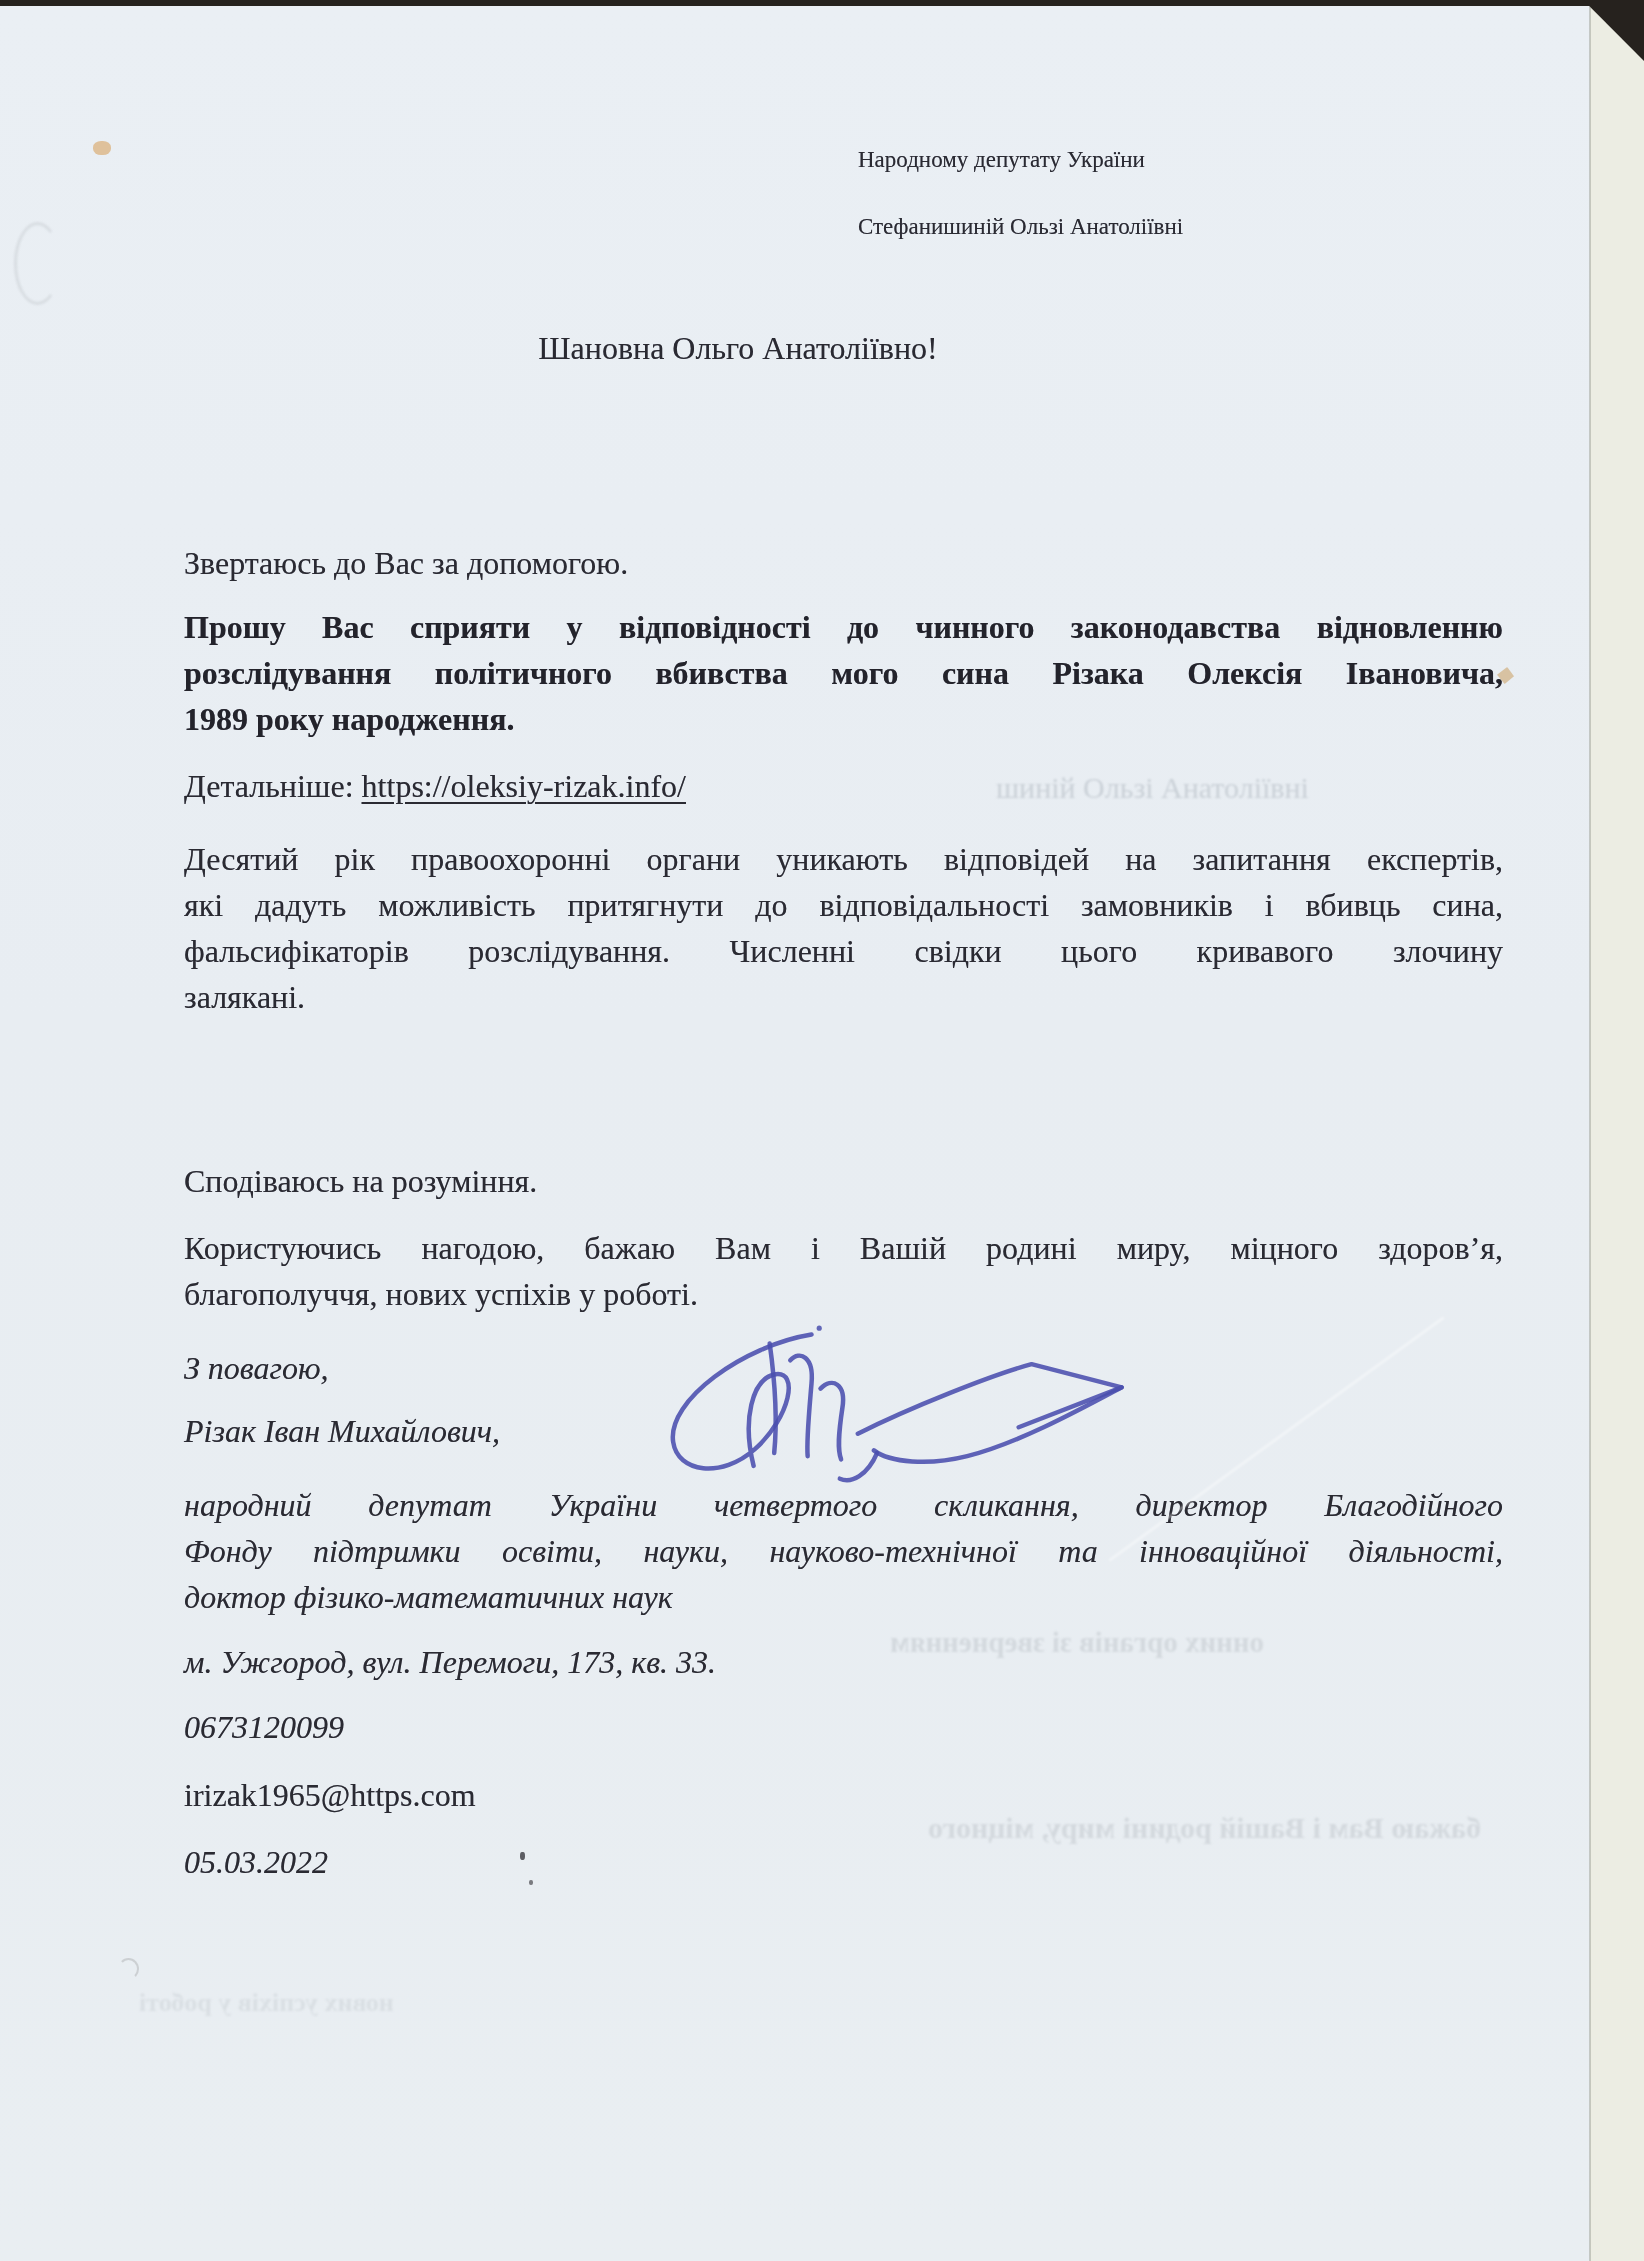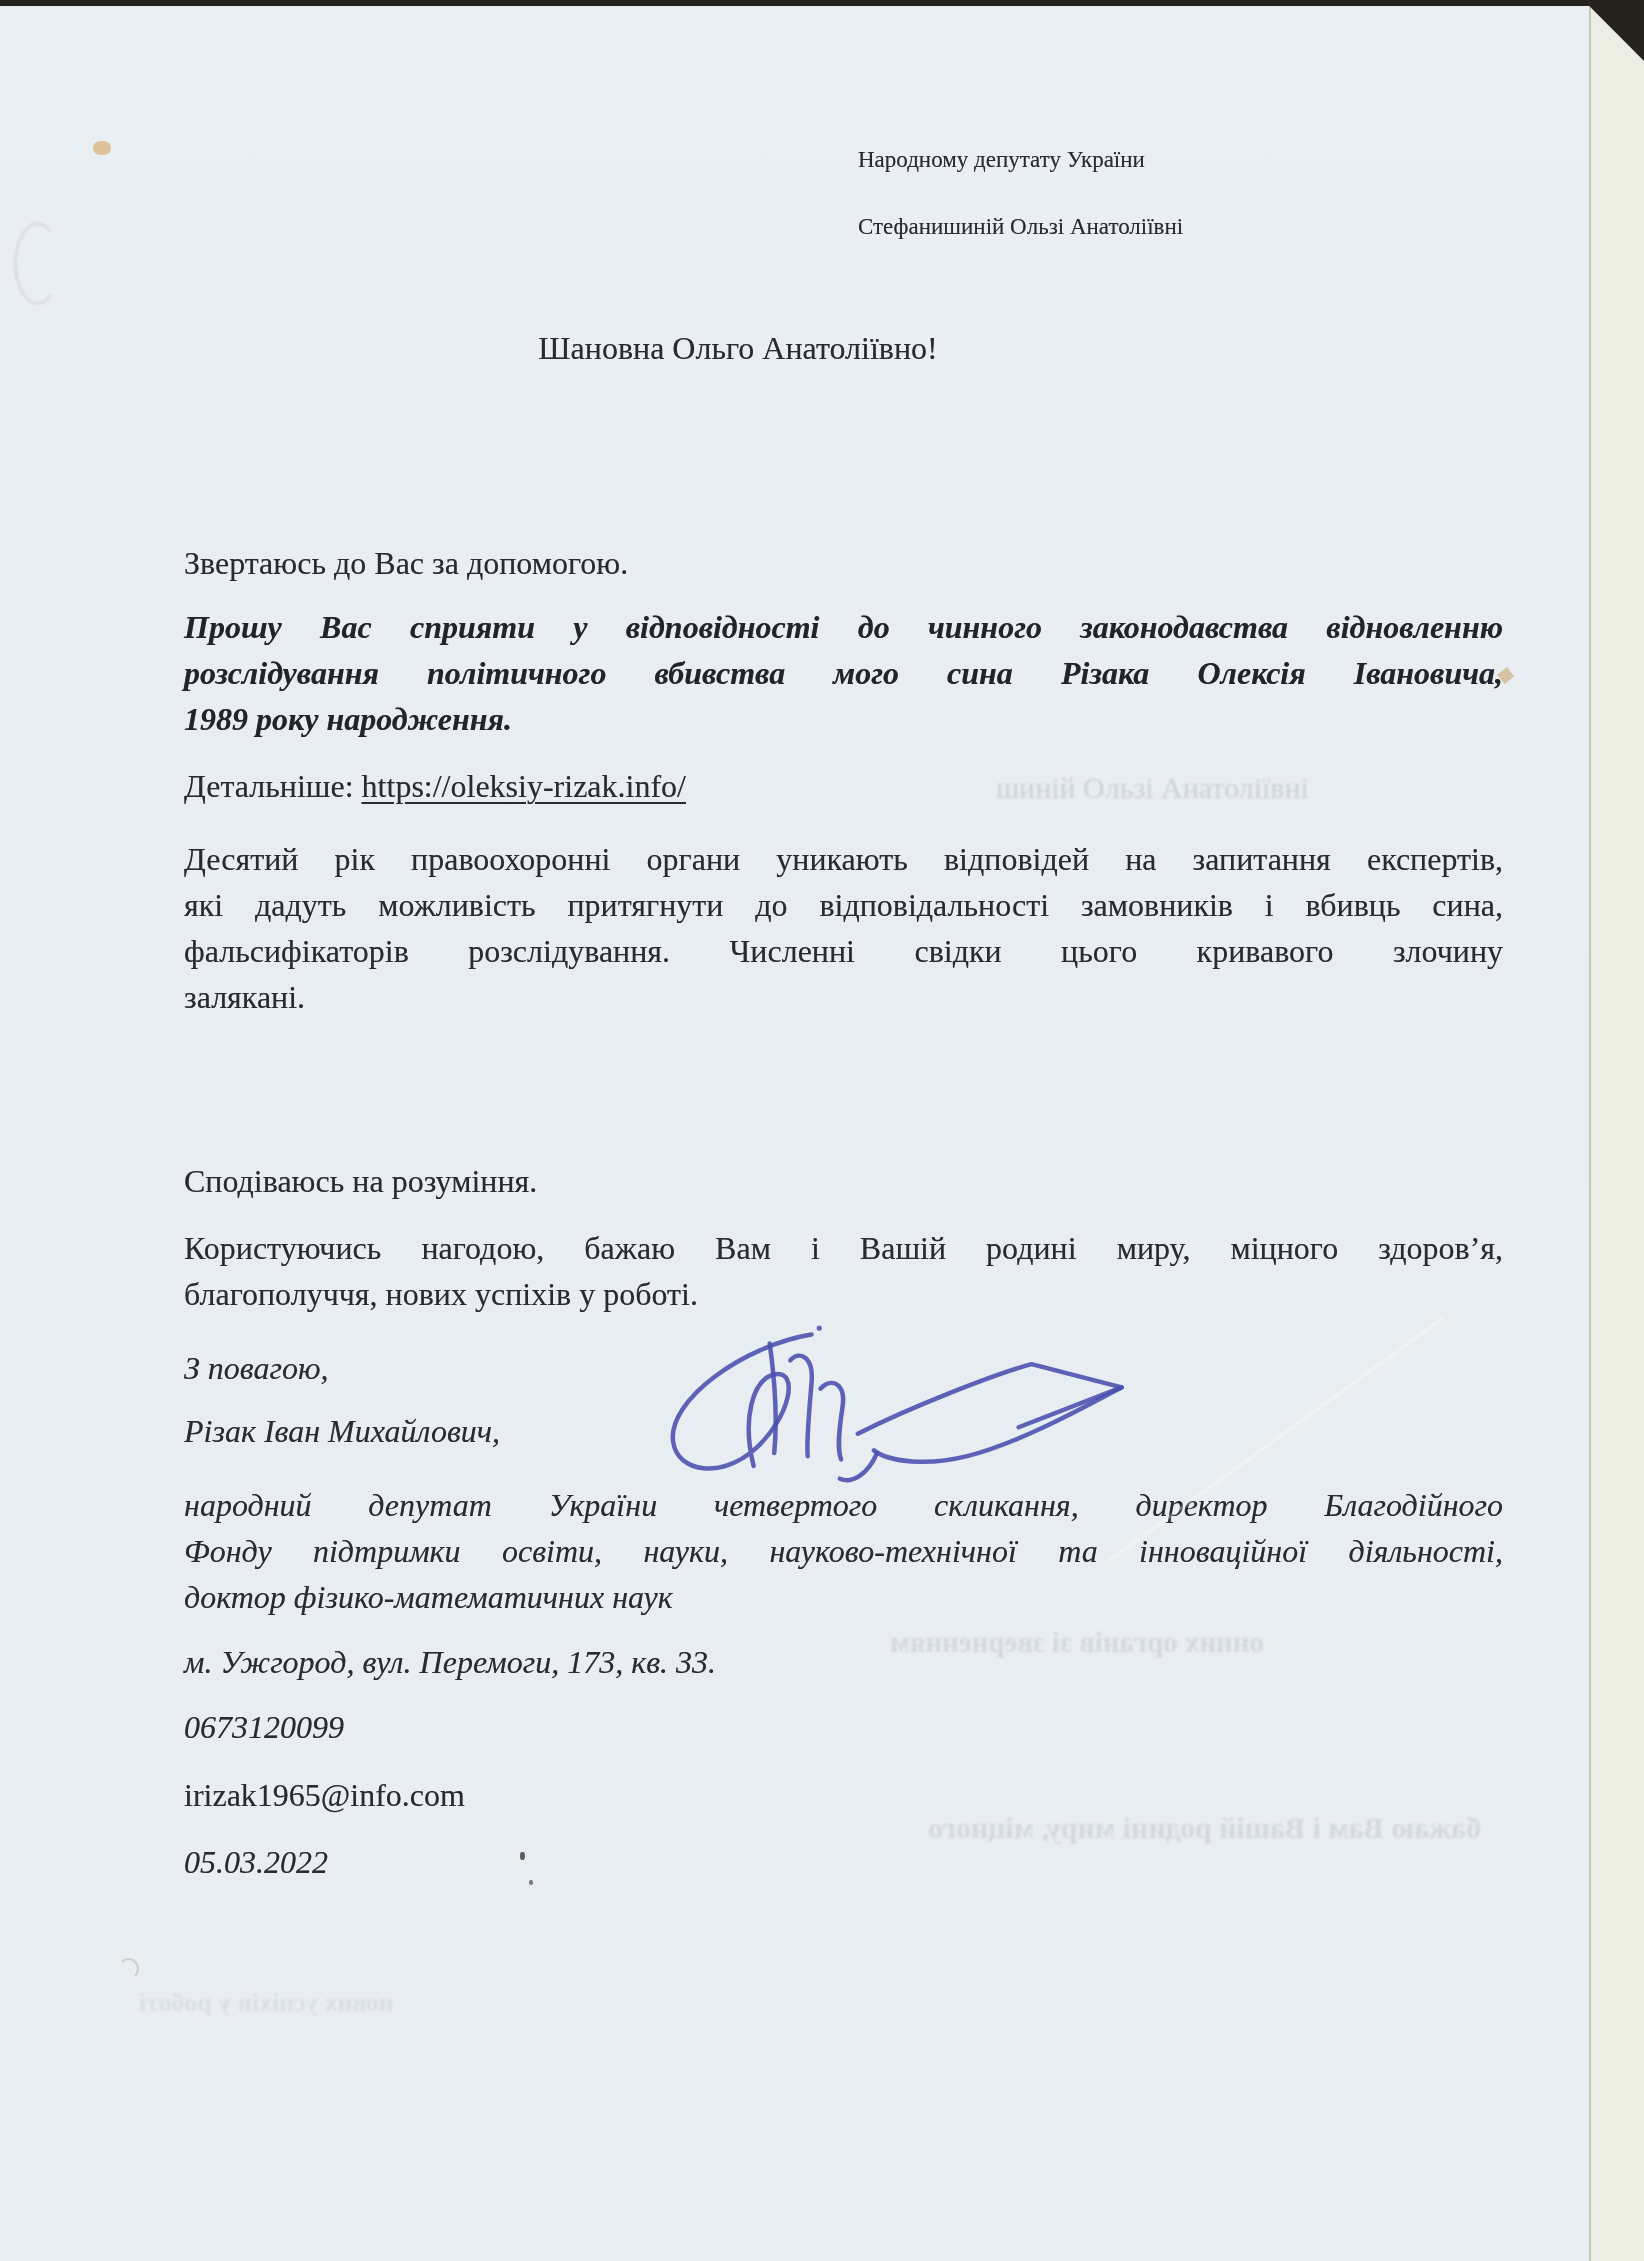--- a/index.html
+++ b/index.html
@@ -18,21 +18,21 @@
     position:absolute;right:0;top:0;width:135px;height:61px;
     background:var(--top_strip,#26221e);
     clip-path:polygon(55% 0,100% 0,100% 100%);
   }
   .edge-line{position:absolute;left:1589px;top:5.2px;width:1.9px;height:2256px;background:rgba(150,152,142,.45);}
   
   .blk{position:absolute;left:184px;width:1319px;color:var(--ink,#2a2a32);
        font-size:32px;line-height:46px;
        text-shadow:0 0 0.6px rgba(30,30,55,.45);}
   .jline{text-align:justify;text-align-last:justify;white-space:nowrap;}
-  .bold{font-weight:700;color:var(--ink_bold,#23232b);font-style:italic;}
+  .bold{font-weight:700;color:var(--ink_bold,#23232b);}
   .it{font-style:italic;}
   .recipient{position:absolute;left:858px;top:126px;width:703px;text-align:left;
              font-size:23px;line-height:67px;color:var(--ink,#2a2a32);
              text-shadow:0 0 0.6px rgba(30,30,55,.45);}
   .salutation{position:absolute;left:0;top:330px;width:1476px;text-align:center;
               font-size:32px;color:var(--ink,#2a2a32);text-shadow:0 0 0.6px rgba(30,30,55,.45);}
   .link{text-decoration:underline;text-decoration-thickness:1.9px;text-underline-offset:4.5px;color:var(--ink,#2a2a32);}
   .faded{
     background:linear-gradient(90deg,#555b63 0%,#9aa2aa 55%,#b3bac1 100%);
     -webkit-background-clip:text;background-clip:text;color:transparent;
@@ -121,21 +121,21 @@
 </svg>
 
 <div class="blk it" style="top:1482px;">
   <div class="jline">народний депутат   України четвертого скликання, директор Благодійного</div>
   <div class="jline">Фонду підтримки освіти, науки, науково-технічної та інноваційної діяльності,</div>
   <div>доктор фізико-математичних наук</div>
 </div>
 
 <div class="blk it" style="top:1639px;">м. Ужгород, вул. Перемоги, 173, кв. 33.</div>
 <div class="blk it" style="top:1704px;">0673120099</div>
-<div class="blk" style="top:1772px;">irizak1965@info.com</div>
+<div class="blk" style="top:1772px;">irizak1965@https.com</div>
 <div class="blk it" style="top:1839px;">05.03.2022</div>
 
 <div class="ghost mirror" style="left:890px;top:1626px;font-size:29px;">онних органів зі зверненням</div>
 <div class="ghost mirror" style="left:928px;top:1811px;font-size:30px;">бажаю Вам і Вашій родині миру, міцного</div>
 <div class="ghost mirror" style="left:139px;top:1988px;font-size:26px;opacity:.3;">нових успіхів у роботі</div>
 
 <div class="speck speck-tan1"></div>
 <div class="speck speck-tan2"></div>
 <div class="speck smudge-c"></div>
 <div class="speck dot1"></div>

